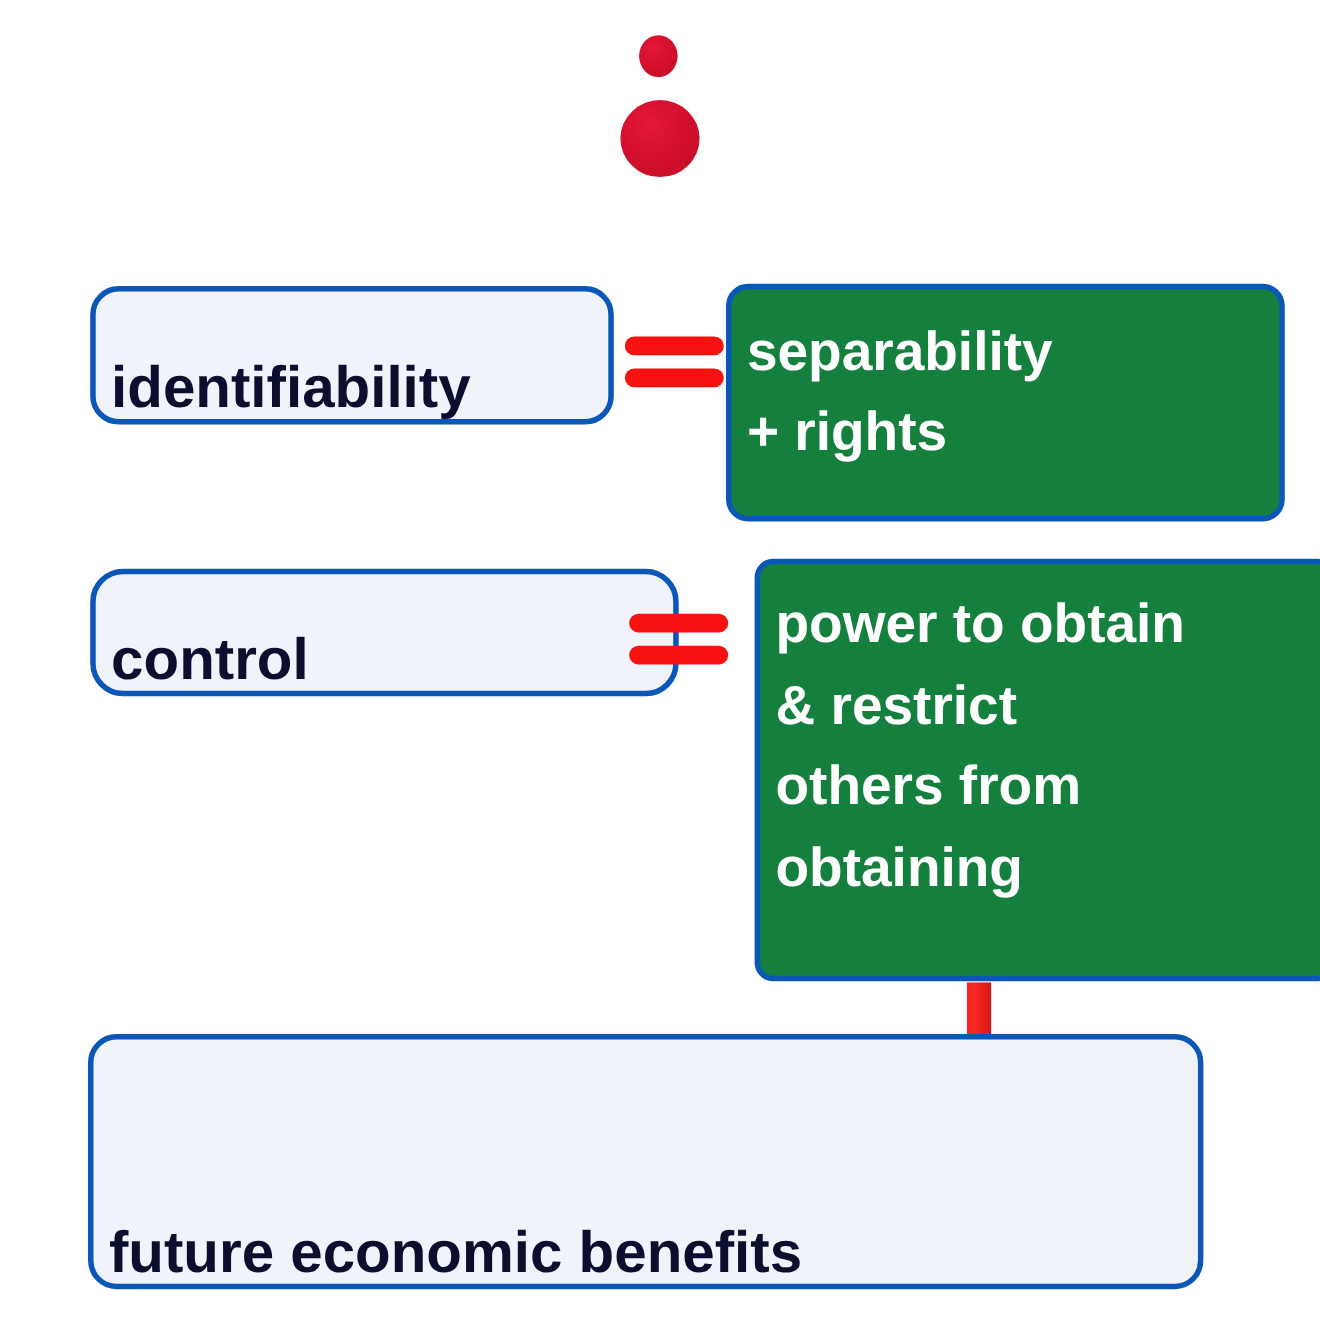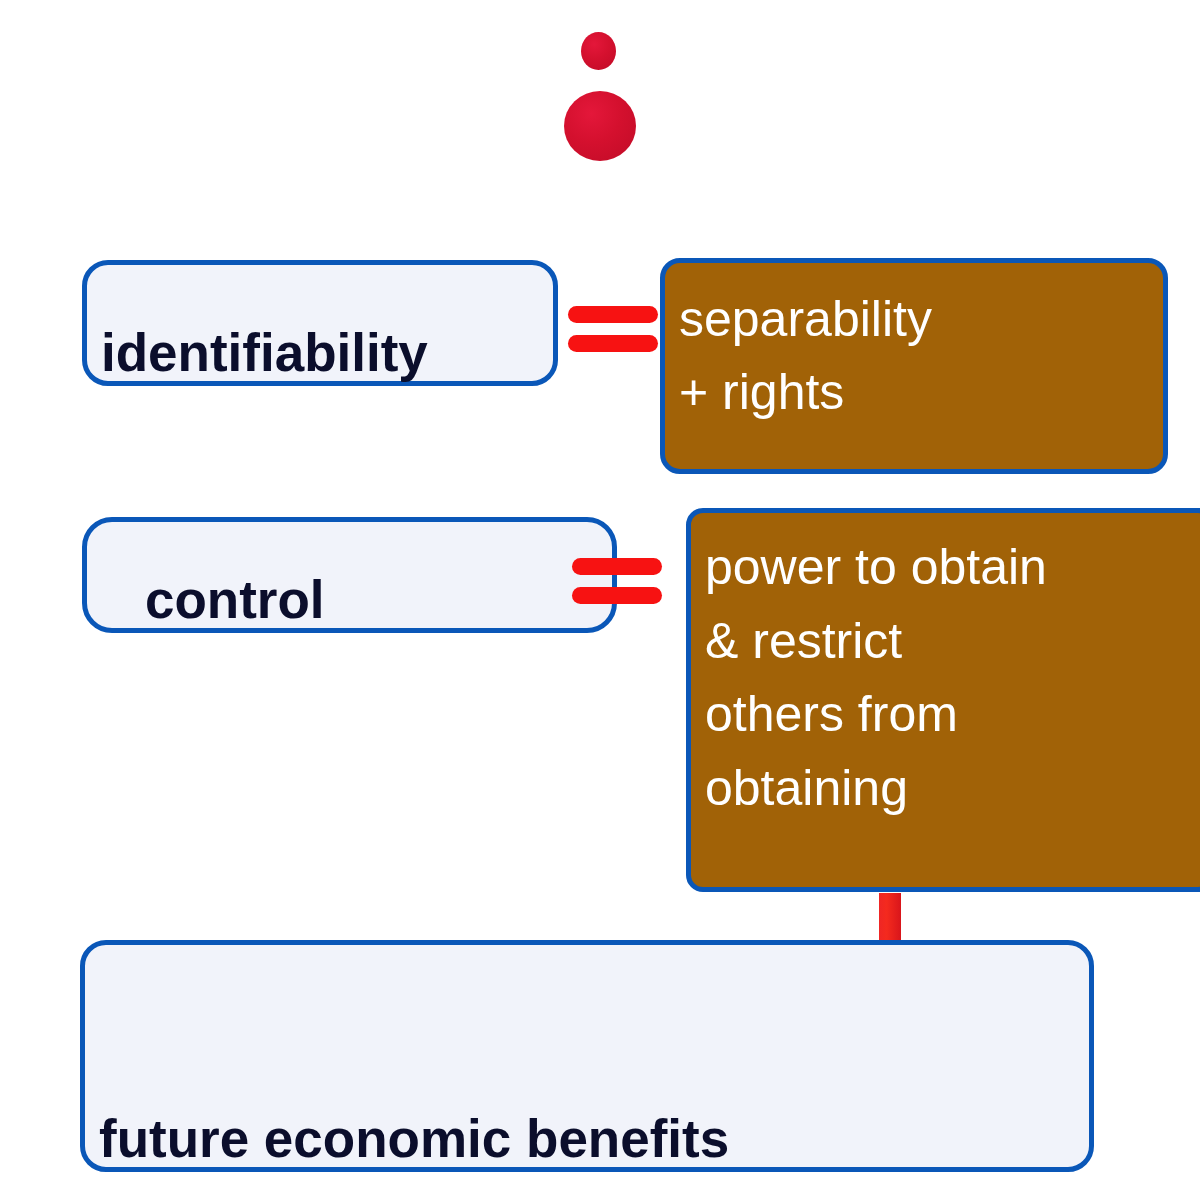--- a/index.html
+++ b/index.html
@@ -45,23 +45,23 @@
     border-radius: 24px;
     display: flex;
     align-items: flex-end;
   }
   .box-light {
     background: #f1f3fa;
     color: #0b0e2c;
     font-weight: bold;
   }
   .box-dark {
-    background: #a16207;
+    background: #15803d;
     color: #ffffff;
-    font-weight: normal;
+    font-weight: bold;
     align-items: flex-start;
   }
   .box-label {
     display: block;
     white-space: pre-line;
   }
 
   #box-identifiability {
     left: 82px;
     top: 260px;
@@ -87,21 +87,20 @@
     font-size: 50px;
     line-height: 1.45;
   }
 
   #box-control {
     left: 82px;
     top: 517px;
     width: 535px;
     height: 116px;
     border-radius: 30px;
-    padding-left: 44px;
   }
   #box-control .box-label {
     font-size: 53px;
     line-height: 1.05;
     padding-left: 14px;
   }
 
   #box-power {
     left: 686px;
     top: 508px;

